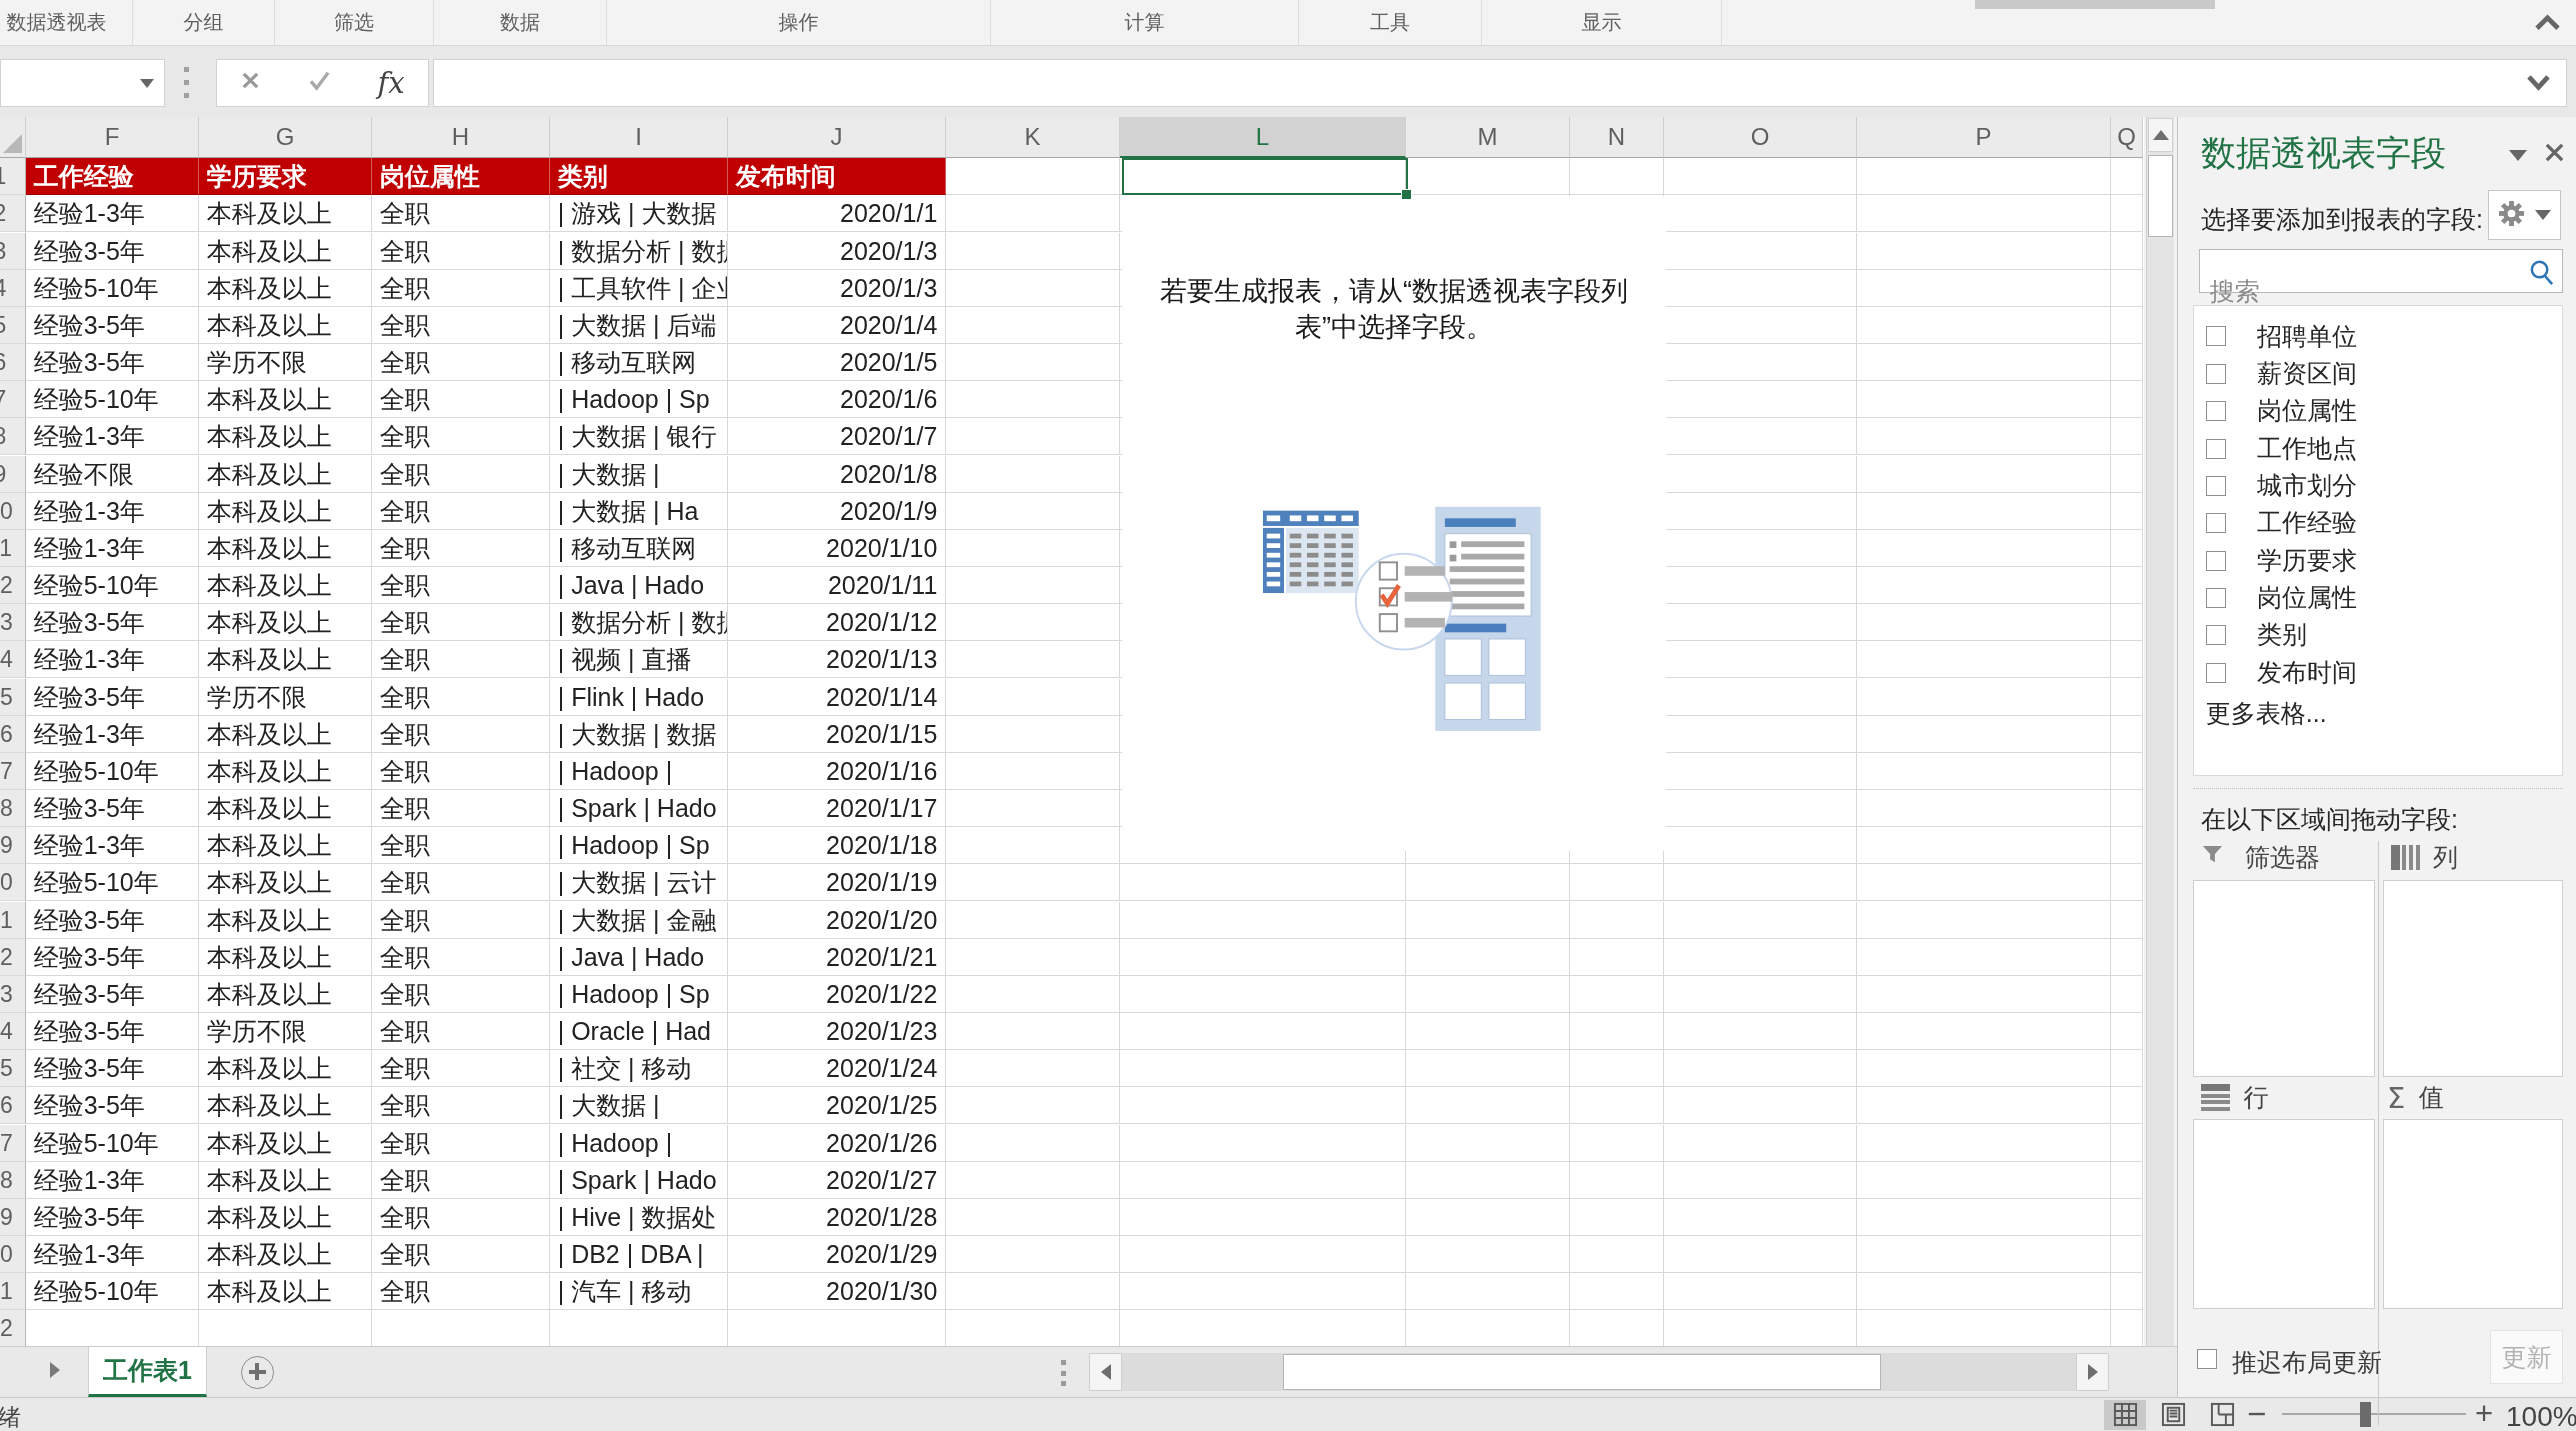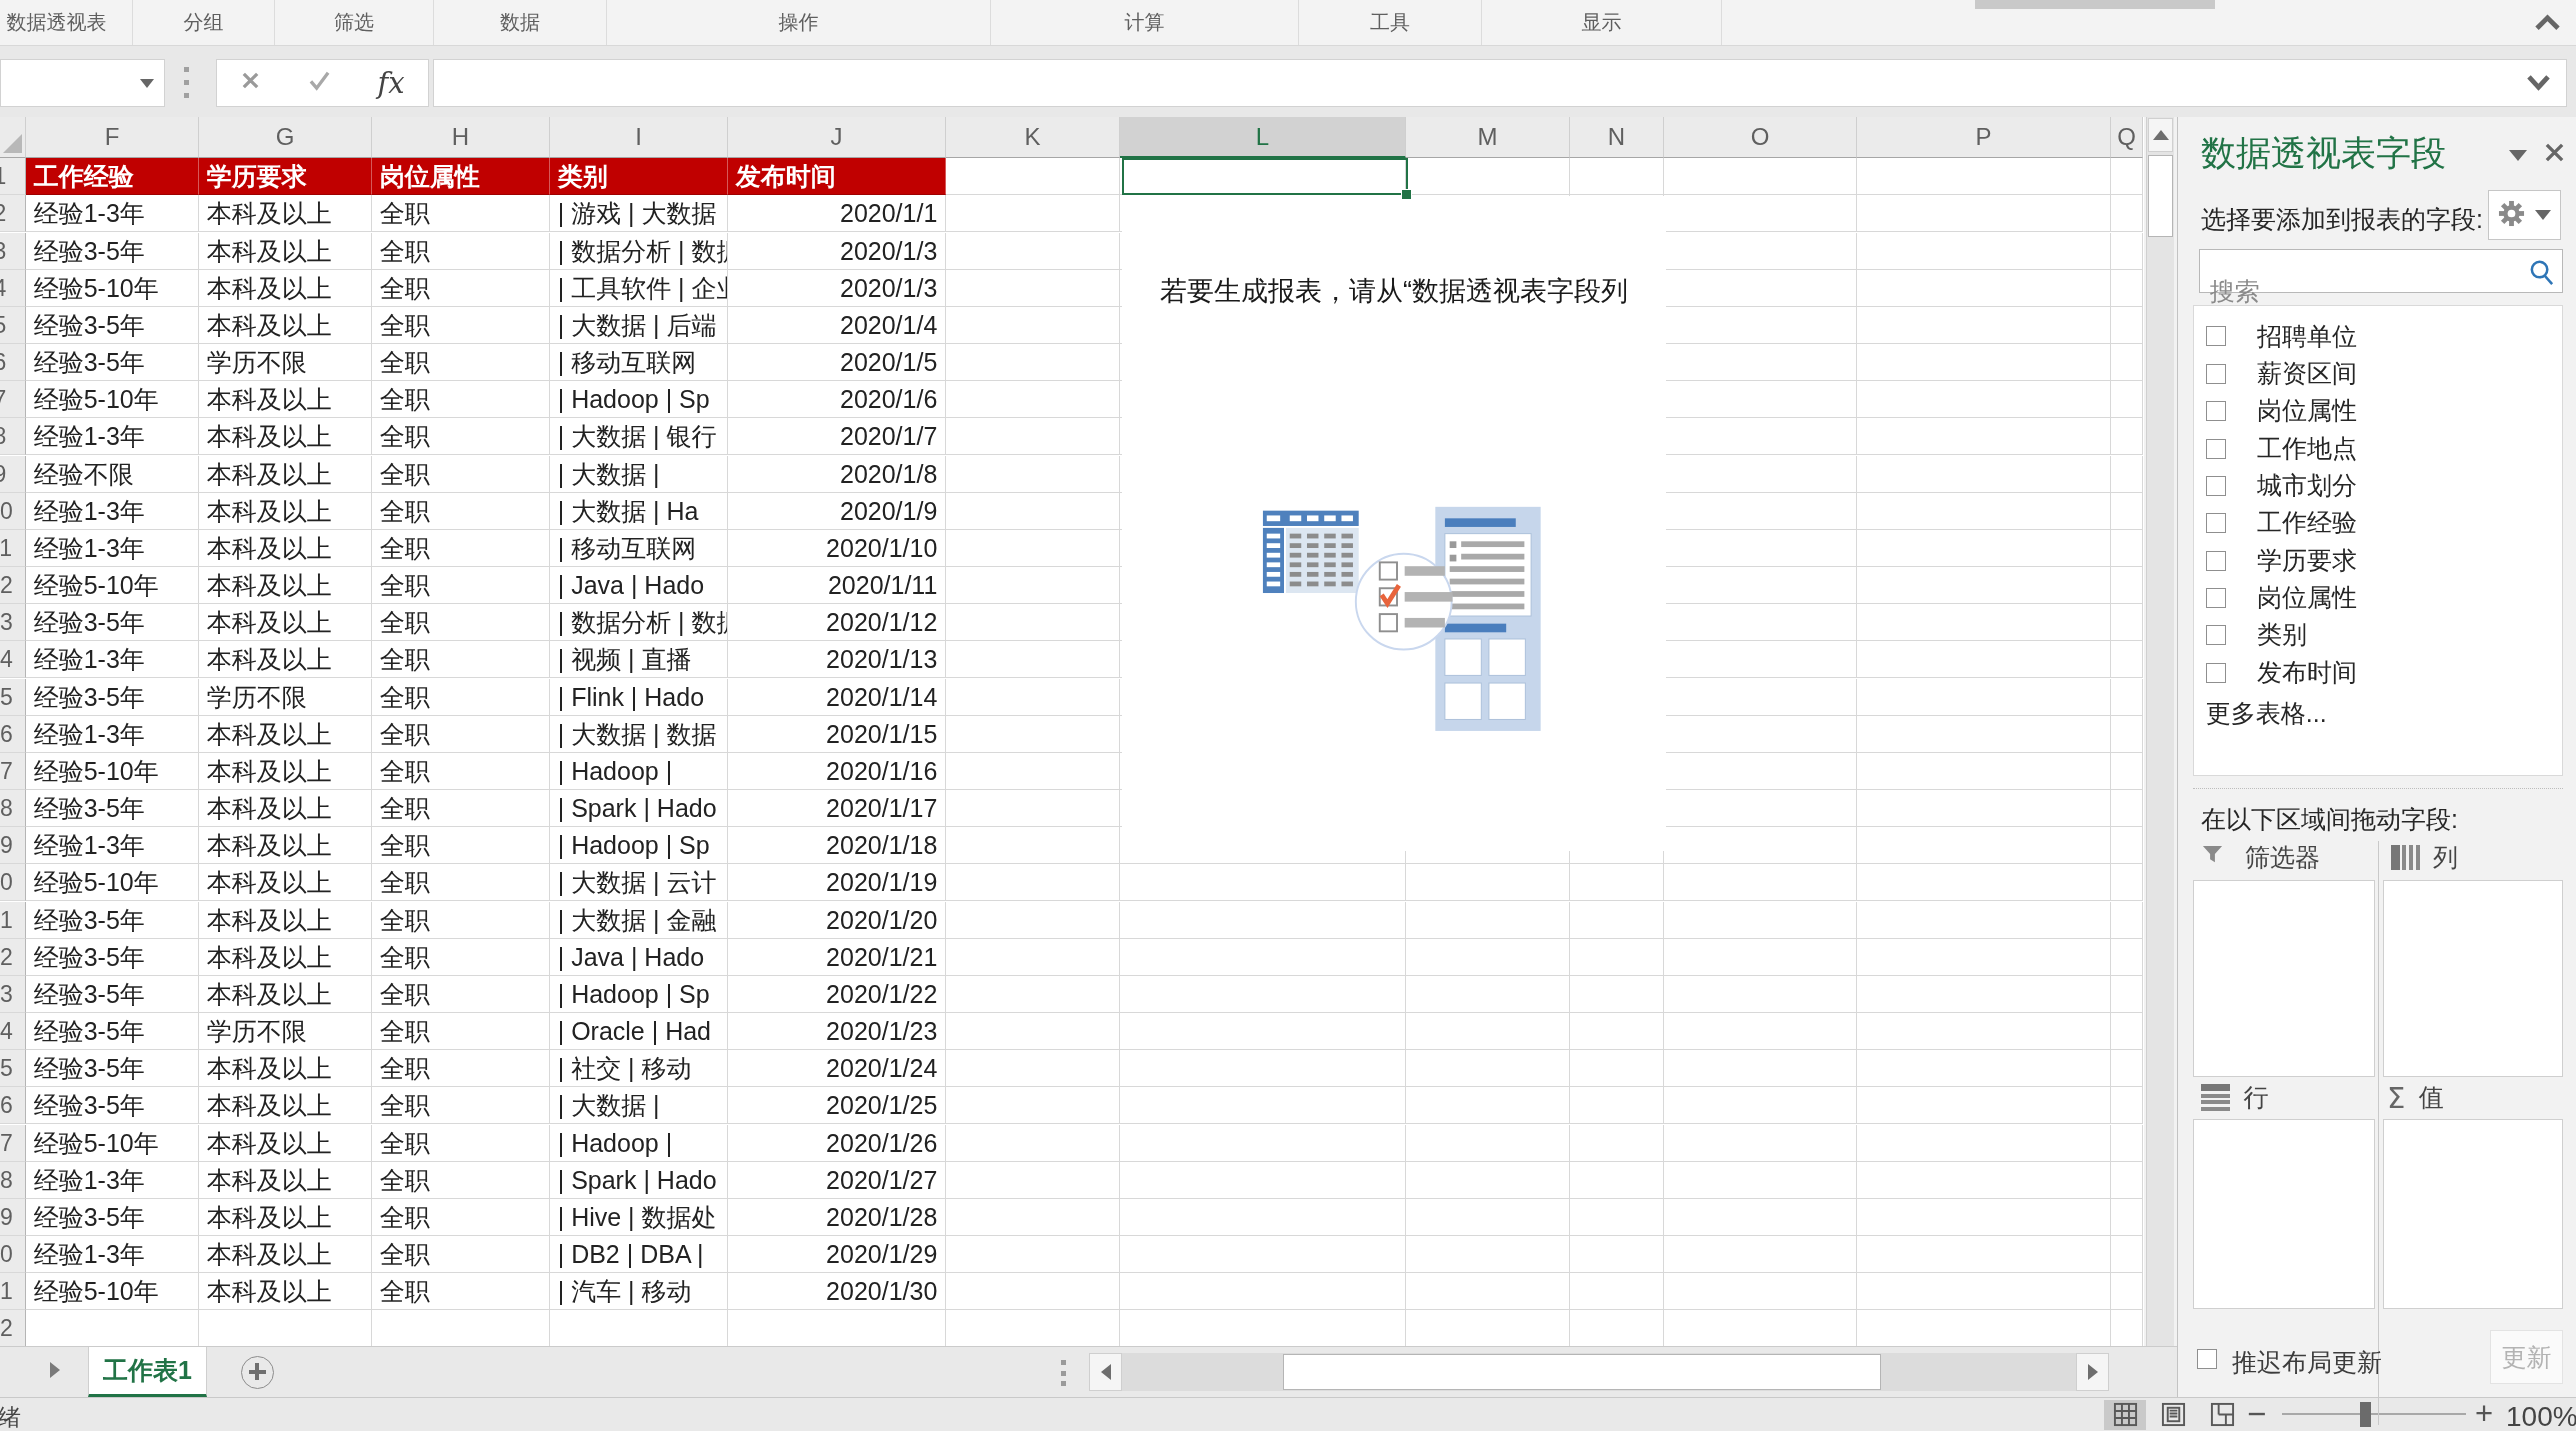--- a/index.html
+++ b/index.html
@@ -743,20 +743,21 @@
           <div class="gcell" style="width: 94px;"></div>
           <div class="gcell" style="width: 193px;"></div>
           <div class="gcell" style="width: 254px;"></div>
           <div class="gcell" style="width: 32px;"></div>
         </div>
       </div>
 
     <div id="pivot" class="abs">
       <div id="pivot-msg">
         <div>若要生成报表，请从“数据透视表字段列</div>
+        <div>表”中选择字段。</div>
       </div>
       <div id="pivot-art">
         <svg width="307" height="249" viewBox="0 0 320 260">
 
           <g>
             <rect x="8" y="8" width="100" height="16" fill="#4f81bd"></rect>
             <rect x="8" y="26" width="22" height="68" fill="#4f81bd"></rect>
             <rect x="32" y="26" width="76" height="68" fill="#dce6f1"></rect>
             <g fill="#fff">
               <rect x="12" y="13" width="14" height="6"></rect>

